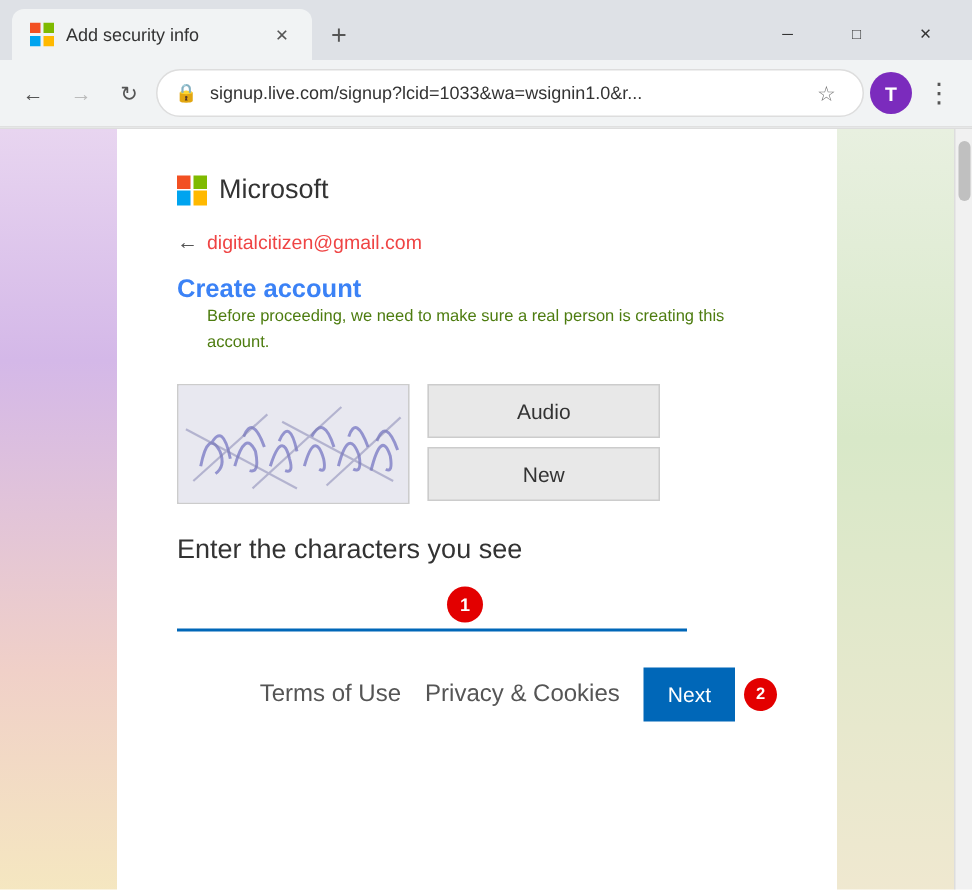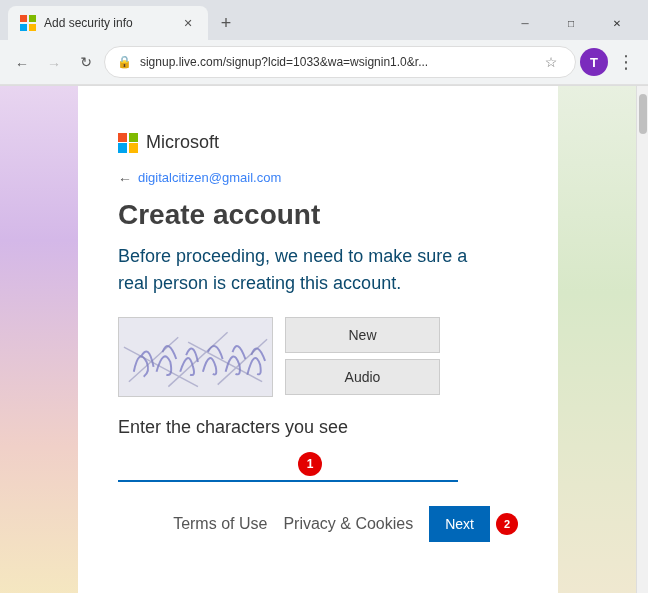--- a/index.html
+++ b/index.html
@@ -21,35 +21,35 @@
     .star-btn { width: 24px; height: 24px; display: flex; align-items: center; justify-content: center; cursor: pointer; font-size: 14px; color: #777; }
     .profile-btn { width: 28px; height: 28px; border-radius: 50%; background: #7b2bbd; display: flex; align-items: center; justify-content: center; color: white; font-size: 13px; font-weight: bold; cursor: pointer; }
     .menu-btn { width: 28px; height: 28px; display: flex; align-items: center; justify-content: center; cursor: pointer; font-size: 18px; color: #555; }
     .win-btn { width: 46px; height: 30px; display: flex; align-items: center; justify-content: center; cursor: pointer; font-size: 10px; color: #333; background: none; border: none; }
     .scrollbar { width: 12px; background: #f1f1f1; border-left: 1px solid #ddd; display: flex; flex-direction: column; align-items: center; flex-shrink: 0; }
     .scrollbar-thumb { width: 8px; height: 40px; background: #c0c0c0; border-radius: 4px; margin-top: 8px; }
 
     .page-content { flex: 1; background: white; overflow: hidden; padding: 30px 40px; display: flex; flex-direction: column; gap: 0; }
 
     
-    .ms-logo { display: flex; align-items: center; gap: 8px; margin-bottom: 16px; margin-top: 16px; }
+    .ms-logo { display: flex; align-items: center; gap: 8px; margin-bottom: 16px; }
     .ms-grid { display: grid; grid-template-columns: 1fr 1fr; grid-template-rows: 1fr 1fr; width: 20px; height: 20px; gap: 1.5px; }
     .ms-grid .sq { }
     .ms-grid .sq-red { background: #f25022; }
     .ms-grid .sq-green { background: #7fba00; }
     .ms-grid .sq-blue { background: #00a4ef; }
     .ms-grid .sq-yellow { background: #ffb900; }
     .ms-brand { font-size: 18px; color: #333; font-weight: 400; }
 
     .back-link { display: flex; align-items: center; gap: 6px; font-size: 13px; color: #555; margin-bottom: 14px; cursor: pointer; }
     .back-arrow { font-size: 14px; }
-    .email-text { color: #3b82f6; }
+    .email-text { color: #ef4444; }
 
-    .page-heading { font-size: 28px; font-weight: 600; color: #404040; margin-bottom: 12px; }
-    .page-desc { font-size: 18px; color: #0c4a6e; line-height: 1.5; margin-bottom: 20px; max-width: 380px; }
+    .page-heading { font-size: 17px; font-weight: 600; color: #3b82f6; }
+    .page-desc { font-size: 11px; color: #4d7c0f; line-height: 1.5; margin-bottom: 20px; max-width: 380px; margin-left: 20px; }
 
     .captcha-area { display: flex; align-items: flex-start; gap: 12px; margin-bottom: 20px; }
     .captcha-image-box { width: 155px; height: 80px; border: 1px solid #ccc; background: #f0f0f8; display: flex; align-items: center; justify-content: center; overflow: hidden; flex-shrink: 0; }
     .captcha-svg { width: 155px; height: 80px; }
     .captcha-buttons { display: flex; flex-direction: column; gap: 6px; }
     .captcha-btn { width: 155px; height: 36px; background: #e8e8e8; border: 1px solid #ccc; font-size: 14px; color: #333; cursor: pointer; display: flex; align-items: center; justify-content: center; }
 
     .input-label { font-size: 18px; color: #333; margin-bottom: 8px; }
     .input-row { display: flex; align-items: center; gap: 8px; position: relative; margin-bottom: 24px; }
     .text-input { width: 340px; height: 36px; border: none; border-bottom: 2px solid #0067b8; outline: none; font-size: 14px; padding: 4px 2px; background: transparent; }
@@ -157,22 +157,22 @@
             <line x1="10" y1="65" x2="60" y2="20"></line>
             <line x1="50" y1="70" x2="110" y2="15"></line>
             <line x1="100" y1="68" x2="150" y2="22"></line>
             <line x1="5" y1="30" x2="80" y2="70"></line>
             <line x1="70" y1="25" x2="145" y2="65"></line>
           </g>
         </svg>
       </div>
 
       <div class="captcha-buttons">
+        <button class="captcha-btn">Audio</button>
         <button class="captcha-btn">New</button>
-        <button class="captcha-btn">Audio</button>
       </div>
     </div>
 
     <div class="input-label">Enter the characters you see</div>
     <div class="input-row">
       <input class="text-input" type="text" value="" placeholder="" style="">
       <div class="badge-circle">1</div>
     </div>
 
     <div class="bottom-bar">

